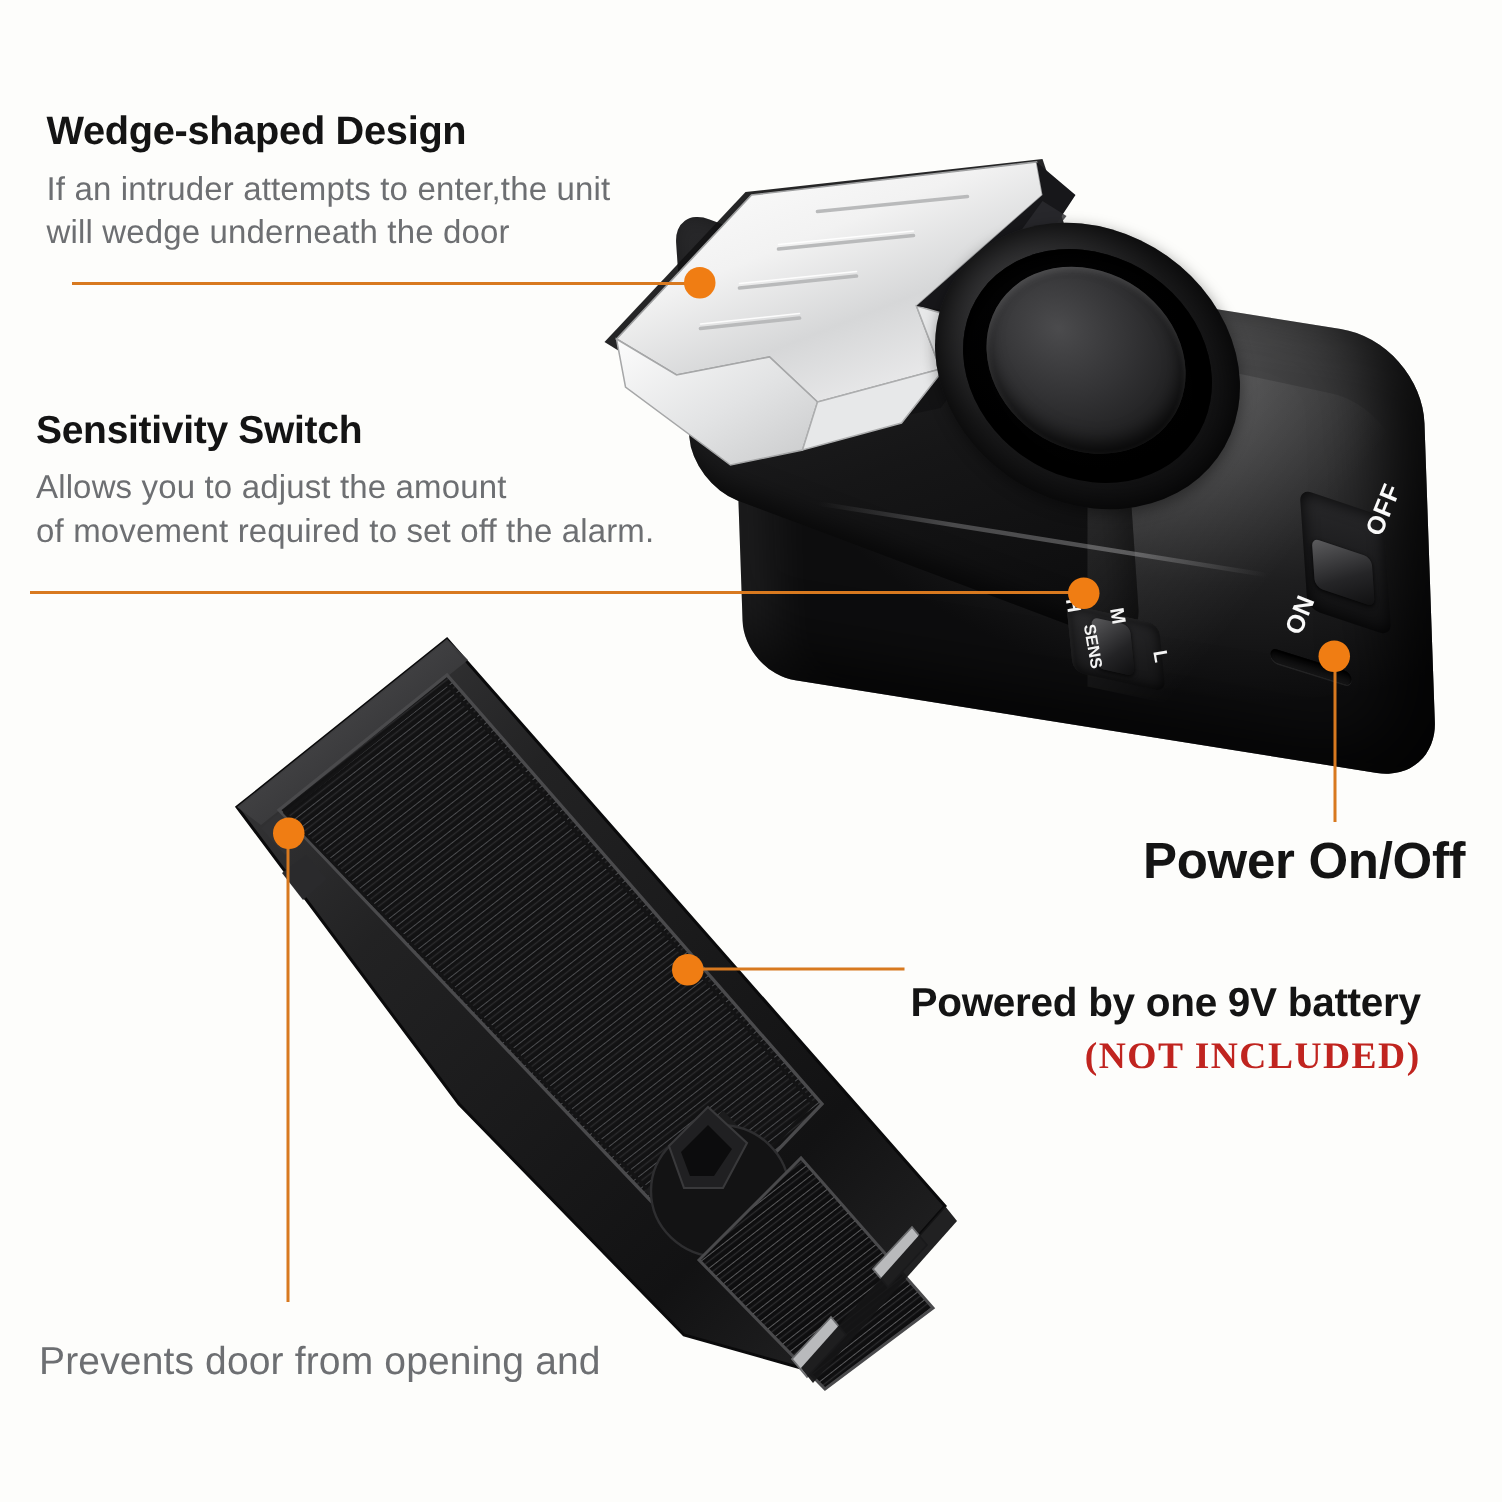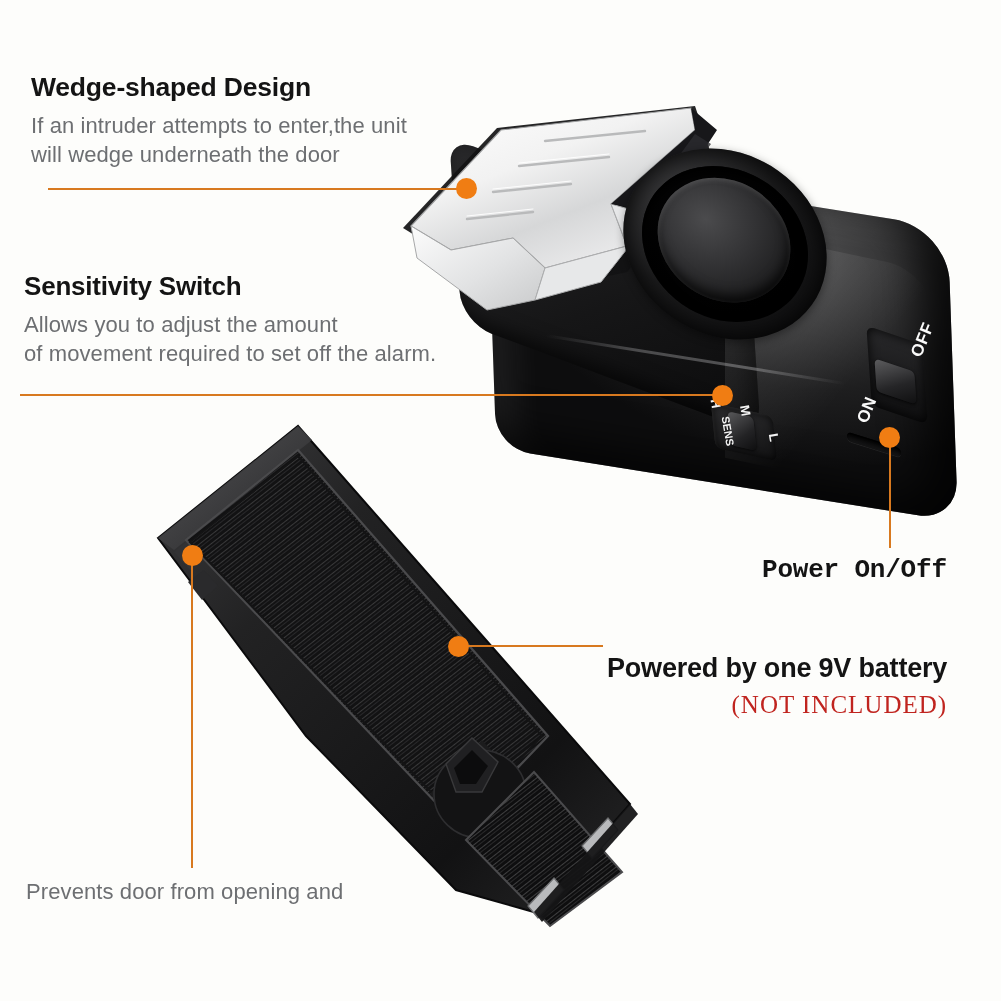--- a/index.html
+++ b/index.html
@@ -29,31 +29,31 @@
   #co-wedge{left:31px;top:72px;}
   #co-wedge .c-title{font-size:26.5px;}
   #co-wedge .c-body{font-size:22px;line-height:29px;margin-top:8px;}
 
   #co-sens{left:24px;top:271px;}
   #co-sens .c-title{font-size:26px;}
   #co-sens .c-body{font-size:22px;line-height:29px;margin-top:8px;}
 
   #co-nonskid{left:26px;top:869px;}
   #co-nonskid .c-title{font-size:26.5px;}
-  #co-nonskid .c-body{font-size:22px;line-height:29px;margin-top:8px;}
+  #co-nonskid .c-body{font-size:26px;line-height:29px;margin-top:24px;}
 
   #co-power{left:762px;top:555px;}
-  #co-power .c-title{font-size:26px;font-family:Liberation Mono, monospace;}
+  #co-power .c-title{font-size:34px;}
 
   #co-batt{left:607px;top:653px;}
   #co-batt .c-title{font-size:27px;}
   #co-batt .c-note{
     font-family:"Liberation Serif", serif;
     color:#c0241f;font-size:25px;letter-spacing:1px;
-    text-align:right;margin-top:7px;white-space:nowrap;
+    text-align:right;margin-top:7px;white-space:nowrap;font-weight:bold;
   }
 
   
   .lead-h{position:absolute;height:2px;background:#d8791f;}
   .lead-v{position:absolute;width:2px;background:#d8791f;}
   .dot{
     position:absolute;width:21px;height:21px;border-radius:50%;
     background:#f07d13;
   }
 

